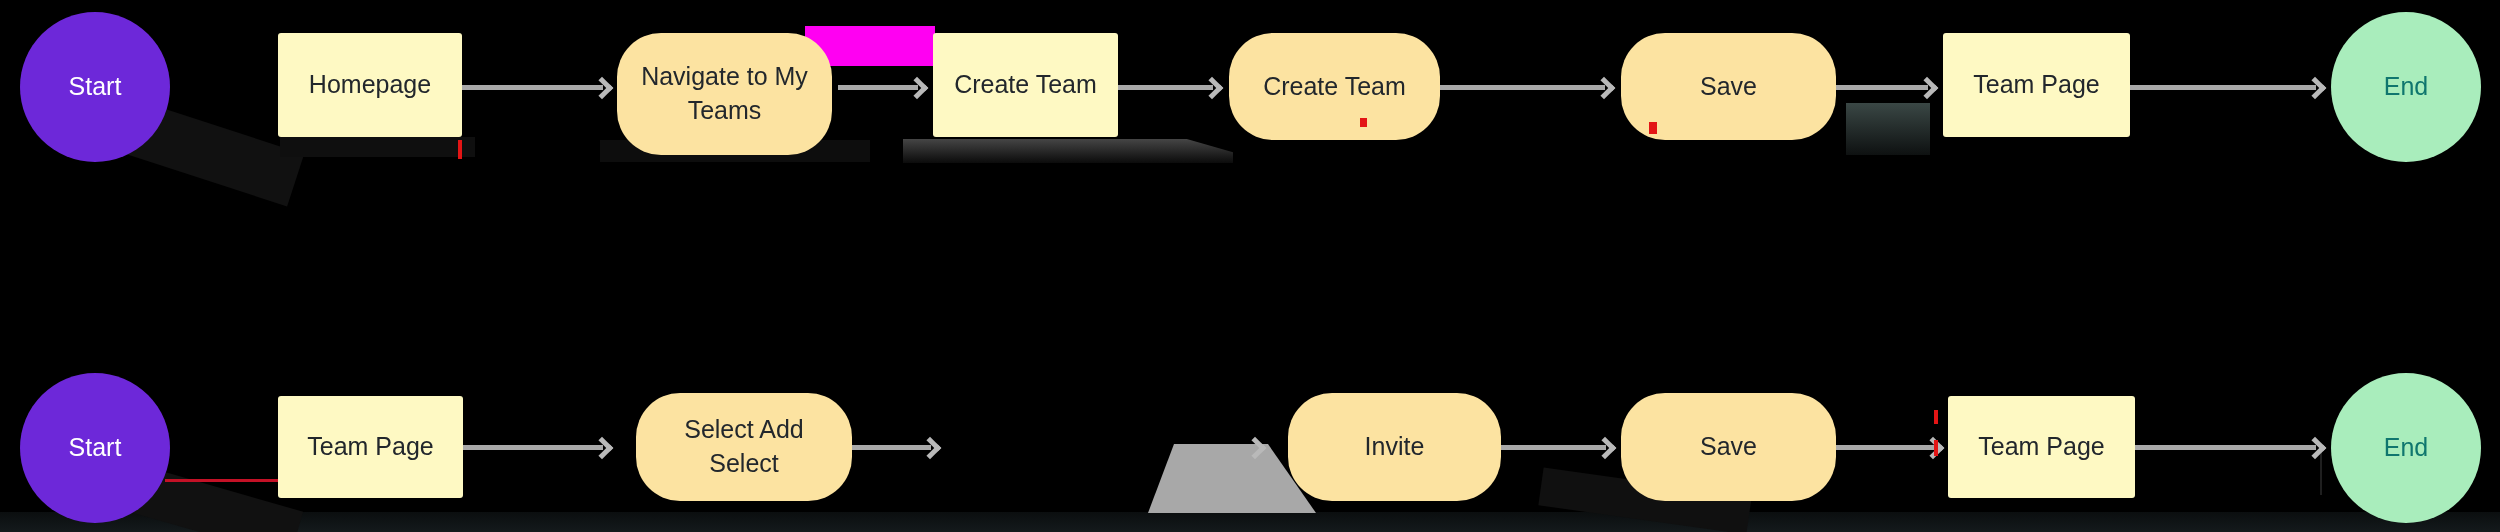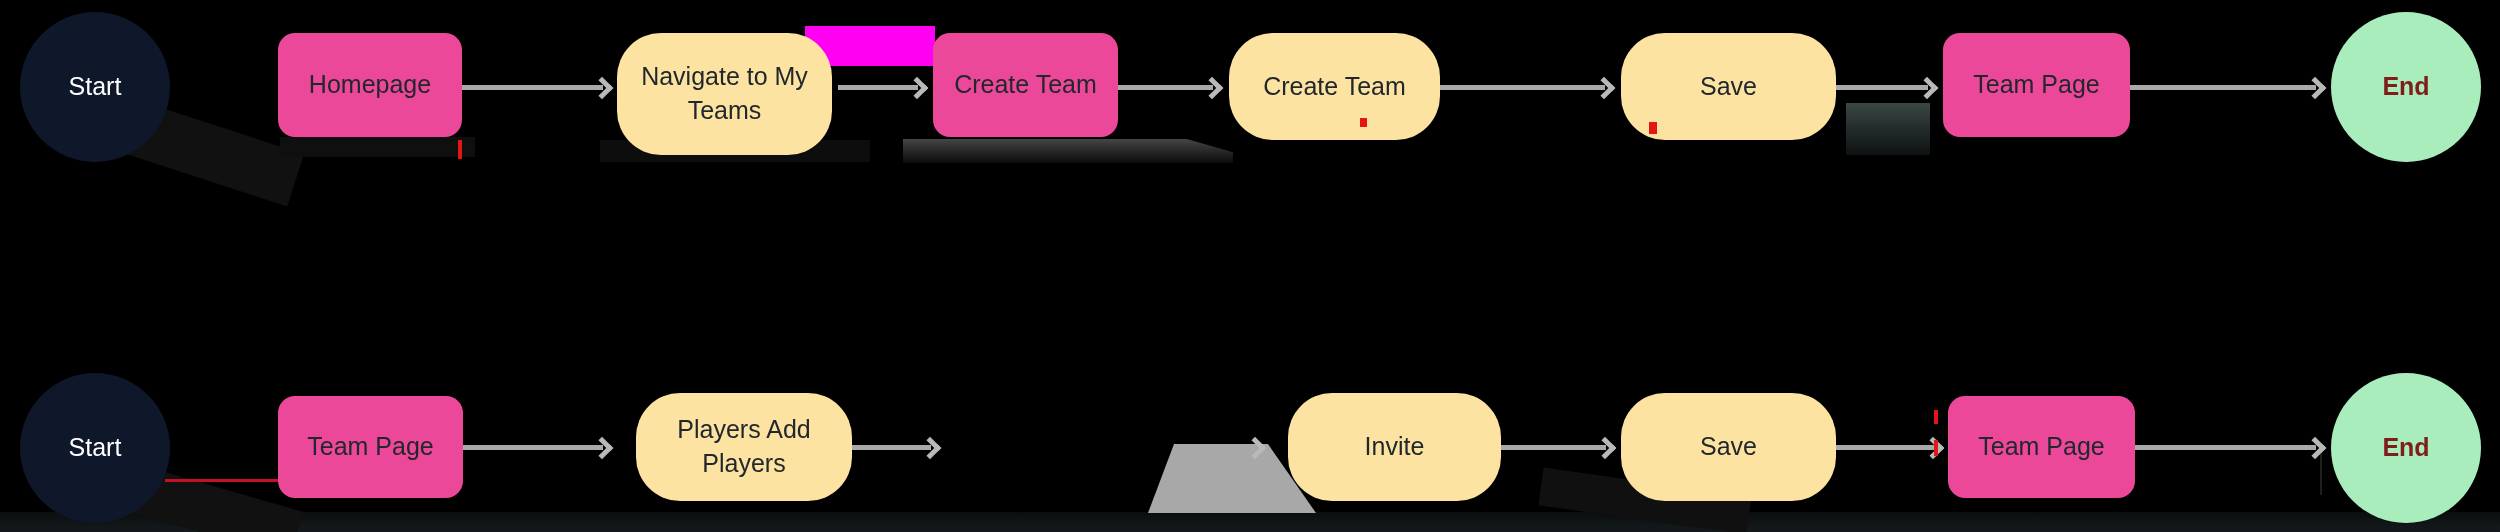--- a/index.html
+++ b/index.html
@@ -12,23 +12,23 @@
   }
   .node{
     position:absolute;
     display:flex;align-items:center;justify-content:center;
     text-align:center;
     font-size:25px;line-height:1.35;
     color:#22272c;
     z-index:3;
     box-sizing:border-box;
   }
-  .kind-start{border-radius:50%;background:#0f172a;color:#ffffff;}
-  .kind-end{border-radius:50%;background:#a9edbc;color:#7f1d1d;font-weight:bold;}
-  .kind-page{background:#ec4899;border-radius:17px;}
+  .kind-start{border-radius:50%;background:#6d28d9;color:#ffffff;}
+  .kind-end{border-radius:50%;background:#a9edbc;color:#0f766e;}
+  .kind-page{background:#fef9c3;border-radius:3px;}
   .kind-action{background:#fce3a1;border-radius:44px;padding:0 18px;}
   .arrow{
     position:absolute;height:5px;background:#a9a9a9;z-index:2;
   }
   .arrow::after{
     content:"";position:absolute;right:-7px;top:50%;
     width:16px;height:16px;
     border-top:5px solid #b9b9b9;border-right:5px solid #b9b9b9;
     transform:translateY(-50%) rotate(45deg);
     box-sizing:border-box;
@@ -99,21 +99,21 @@
   <div class="arrow" style="left:2130px;top:85px;width:186px;"></div>
 
   <div class="node kind-end" style="left:2331px;top:12px;width:150px;height:150px;">End</div>
 
   <div class="node kind-start" style="left:20px;top:373px;width:150px;height:150px;">Start</div>
 
   <div class="node kind-page" style="left:278px;top:396px;width:185px;height:102px;">Team Page</div>
 
   <div class="arrow" style="left:463px;top:445px;width:140px;"></div>
 
-  <div class="node kind-action" style="left:636px;top:393px;width:216px;height:108px;">Players Add Players</div>
+  <div class="node kind-action" style="left:636px;top:393px;width:216px;height:108px;">Select Add Select</div>
 
   <div class="arrow" style="left:852px;top:445px;width:79px;"></div>
 
 
   <div class="arrow" style="left:1174px;top:445px;width:82px;"></div>
 
   <div class="node kind-action" style="left:1288px;top:393px;width:213px;height:108px;">Invite</div>
 
   <div class="arrow" style="left:1501px;top:445px;width:105px;"></div>
 

